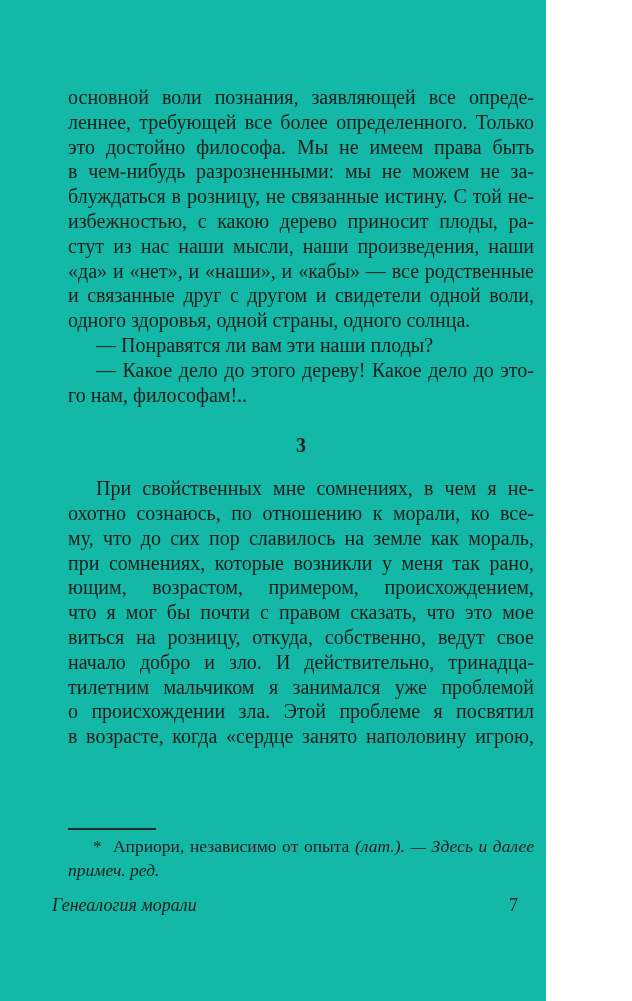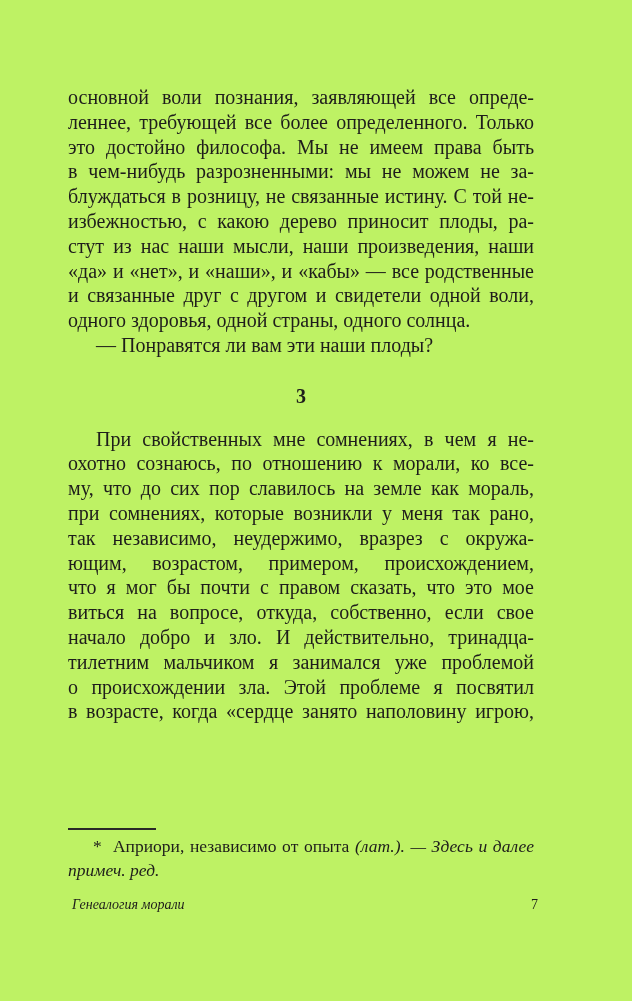--- a/index.html
+++ b/index.html
@@ -2,23 +2,23 @@
 <html><head>
 <meta charset="utf-8">
 <style>
   html, body {
     margin: 0;
     padding: 0;
     background: #ffffff;
   }
   .book-page {
     position: relative;
-    width: 632px;
+    width: 546px;
     height: 1001px;
-    background: #bef264;
+    background: #14b8a6;
     font-family: "Liberation Serif", "DejaVu Serif", serif;
     color: #1e1d1b;
     overflow: hidden;
   }
   .text-column {
     position: absolute;
     left: 68px;
     top: 85px;
     width: 466px;
     font-size: 20px;
@@ -59,27 +59,27 @@
   }
   .footnote-text .line:first-child {
     text-indent: 25px;
   }
   .footnote-text .it {
     font-style: italic;
     font-family: Liberation Serif, serif;
   }
   .page-footer {
     position: absolute;
-    left: 72px;
+    left: 52px;
     top: 894px;
     width: 466px;
     display: flex;
     justify-content: space-between;
     align-items: baseline;
-    font-size: 14px;
+    font-size: 18px;
     line-height: 22px;
   }
   .running-title {
     font-style: italic;
   }
 </style>
 </head>
 <body>
 
 <div class="book-page">
@@ -93,30 +93,33 @@
         <div class="line">блуждаться в розницу, не связанные истину. С той не-</div>
         <div class="line">избежностью, с какою дерево приносит плоды, ра-</div>
         <div class="line">стут из нас наши мысли, наши произведения, наши</div>
         <div class="line">«да» и «нет», и «наши», и «кабы» — все родственные</div>
         <div class="line">и связанные друг с другом и свидетели одной воли,</div>
         <div class="line last">одного здоровья, одной страны, одного солнца.</div>
       </div>
       <div class="para indent">
         <div class="line last">— Понравятся ли вам эти наши плоды?</div>
       </div>
+      <div class="para indent">
+        <div class="line">— Какое дело до этого дереву! Какое дело до это-</div>
+        <div class="line last">го нам, философам!..</div>
+      </div>
       <div class="heading">3</div>
       <div class="para indent">
         <div class="line">При свойственных мне сомнениях, в чем я не-</div>
         <div class="line">охотно сознаюсь, по отношению к морали, ко все-</div>
         <div class="line">му, что до сих пор славилось на земле как мораль,</div>
         <div class="line">при сомнениях, которые возникли у меня так рано,</div>
-        <div class="line">так независимо, неудержимо, вразрез с окружа-</div>
         <div class="line">ющим, возрастом, примером, происхождением,</div>
         <div class="line">что я мог бы почти с правом сказать, что это мое</div>
-        <div class="line">виться на вопросе, откуда, собственно, если свое</div>
+        <div class="line">виться на розницу, откуда, собственно, ведут свое</div>
         <div class="line">начало добро и зло. И действительно, тринадца-</div>
         <div class="line">тилетним мальчиком я занимался уже проблемой</div>
         <div class="line">о происхождении зла. Этой проблеме я посвятил</div>
         <div class="line">в возрасте, когда «сердце занято наполовину игрою,</div>
       </div>
     </div>
 
   <div class="footnote-divider"></div>
 
   <div class="footnote-text">

